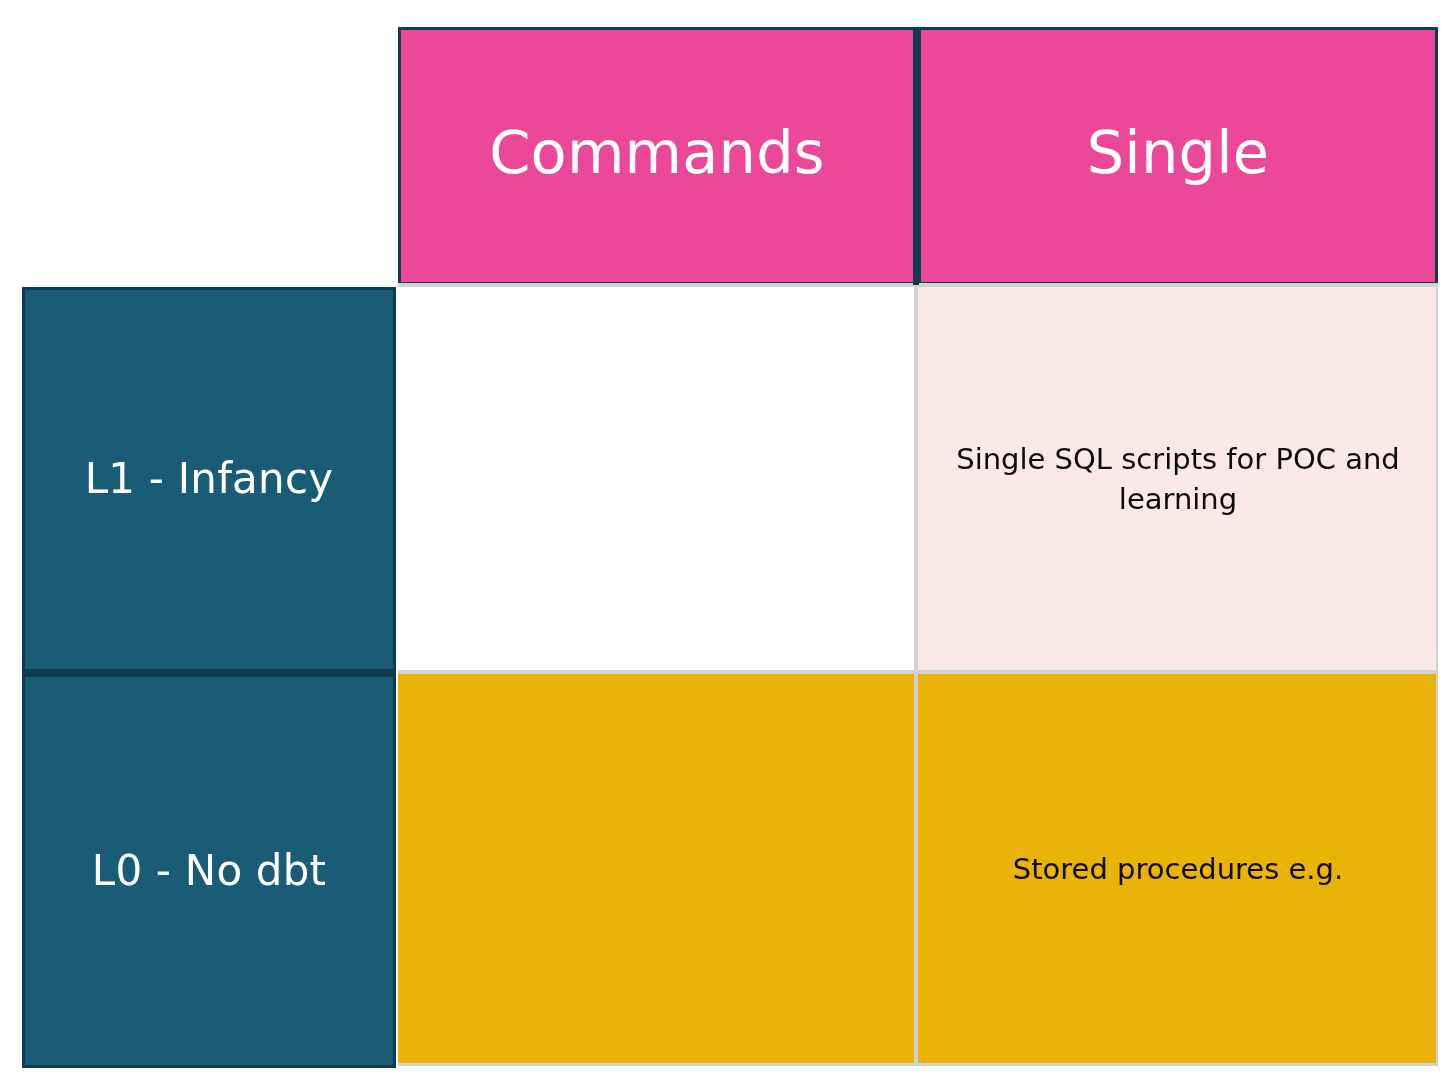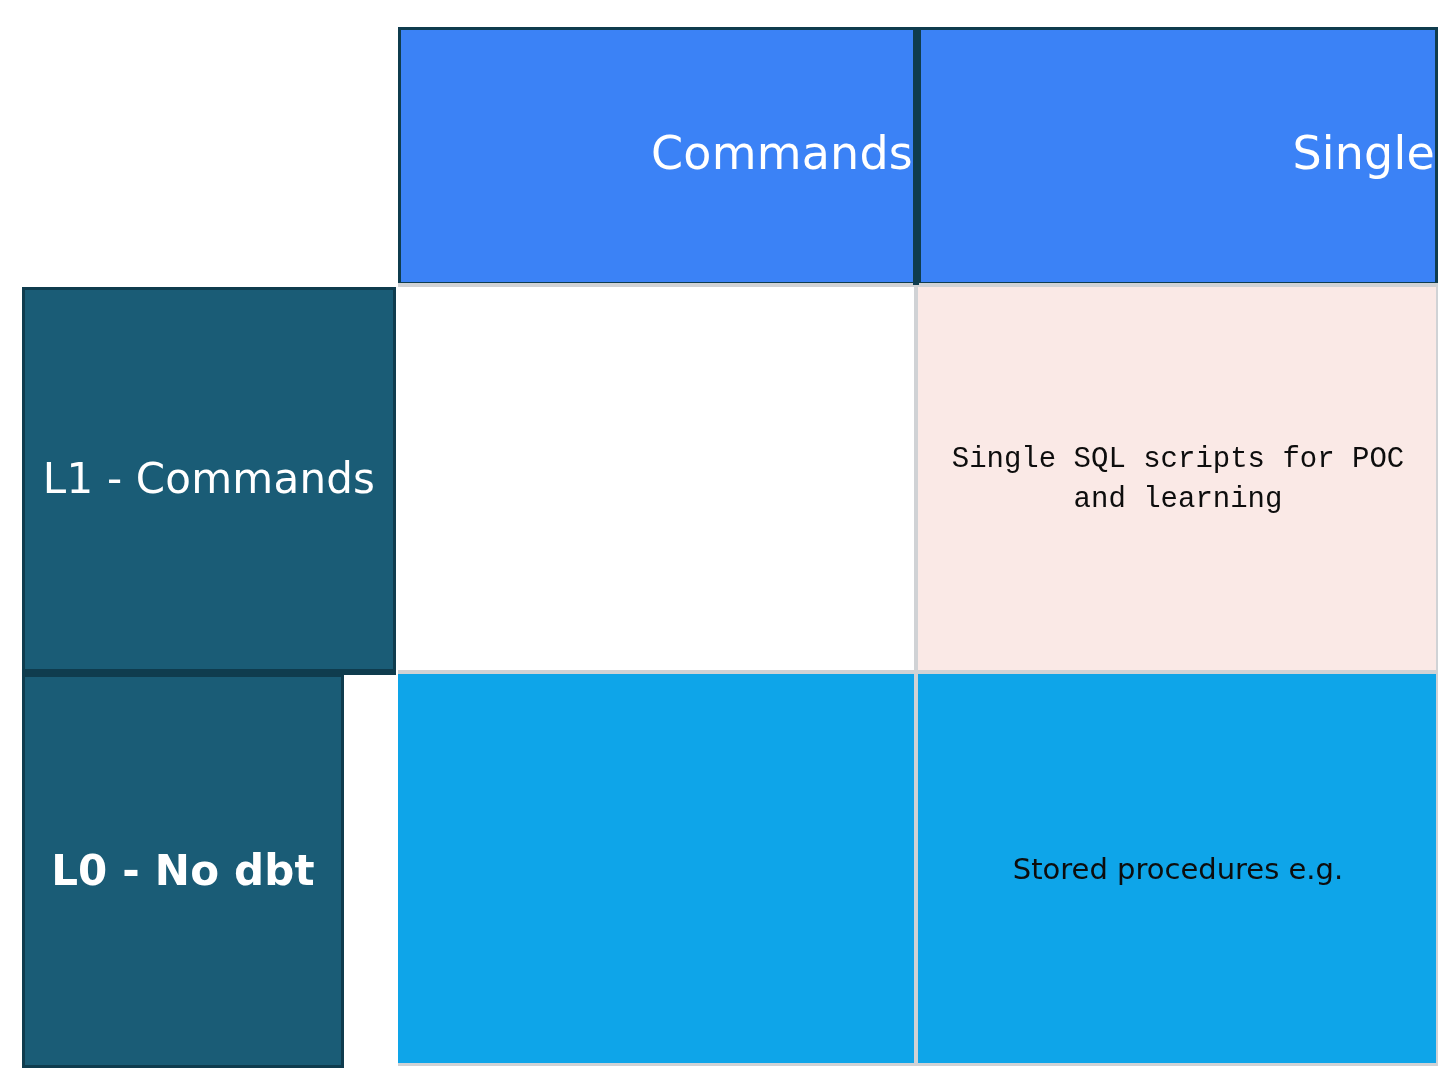--- a/index.html
+++ b/index.html
@@ -29,28 +29,27 @@
     position: absolute;
     box-sizing: border-box;
     display: flex;
     align-items: center;
     justify-content: center;
     text-align: center;
   }
 
   
   .col-head {
-    background: #3b82f6;
+    background: #ec4899;
     color: #ffffff;
-    font-size: 46px;
+    font-size: 59px;
     font-weight: 400;
     line-height: 1.15;
     border: 3px solid #0f3c4e;
     letter-spacing: 0.2px;
-    justify-content: flex-end;
   }
   .col-head .txt { padding-bottom: 6px; }
 
   
   .row-head {
     background: #1a5c76;
     color: #ffffff;
     font-size: 42px;
     font-weight: 400;
     line-height: 1.15;
@@ -59,21 +58,21 @@
   }
 
   
   .body-cell {
     color: #0d0d0d;
     font-size: 29px;
     font-weight: 400;
     line-height: 1.35;
   }
   .body-cell.pink  { background: #fae9e6; }
-  .body-cell.plain { background: #0ea5e9; }
+  .body-cell.plain { background: #eab308; }
 
   .body-cell .txt { padding: 0 22px; }
 
   
   .rule {
     position: absolute;
     background: #d0d2d5;
   }
   .rule-dark {
     position: absolute;
@@ -96,29 +95,29 @@
 
   <div class="cell col-head" style="left:398px; top:27px; width:518px; height:258px;">
     <span class="txt">Commands</span>
   </div>
 
   <div class="cell col-head" style="left:918px; top:27px; width:520px; height:258px;">
     <span class="txt">Single</span>
   </div>
 
   <div class="cell row-head" style="left:22px; top:287px; width:374px; height:385px;">
-    <span class="txt">L1 - Commands</span>
+    <span class="txt">L1 - Infancy</span>
   </div>
 
 
   <div class="cell body-cell pink" style="left:918px; top:287px; width:520px; height:385px;">
-    <span class="txt" style="max-width:470px;font-family:Liberation Mono, monospace;">Single SQL scripts for POC and learning</span>
+    <span class="txt" style="max-width:470px;">Single SQL scripts for POC and learning</span>
   </div>
 
-  <div class="cell row-head" style="left:22px; top:674px; width:322px; height:394px;font-weight:bold;">
+  <div class="cell row-head" style="left:22px; top:674px; width:374px; height:394px;">
     <span class="txt">L0 - No dbt</span>
   </div>
 
   <div class="cell body-cell plain" style="left:398px; top:674px; width:518px; height:391px;">
     <span class="txt"></span>
   </div>
 
   <div class="cell body-cell plain" style="left:918px; top:674px; width:520px; height:391px;">
     <span class="txt" style="max-width:470px;">Stored procedures e.g.</span>
   </div>

